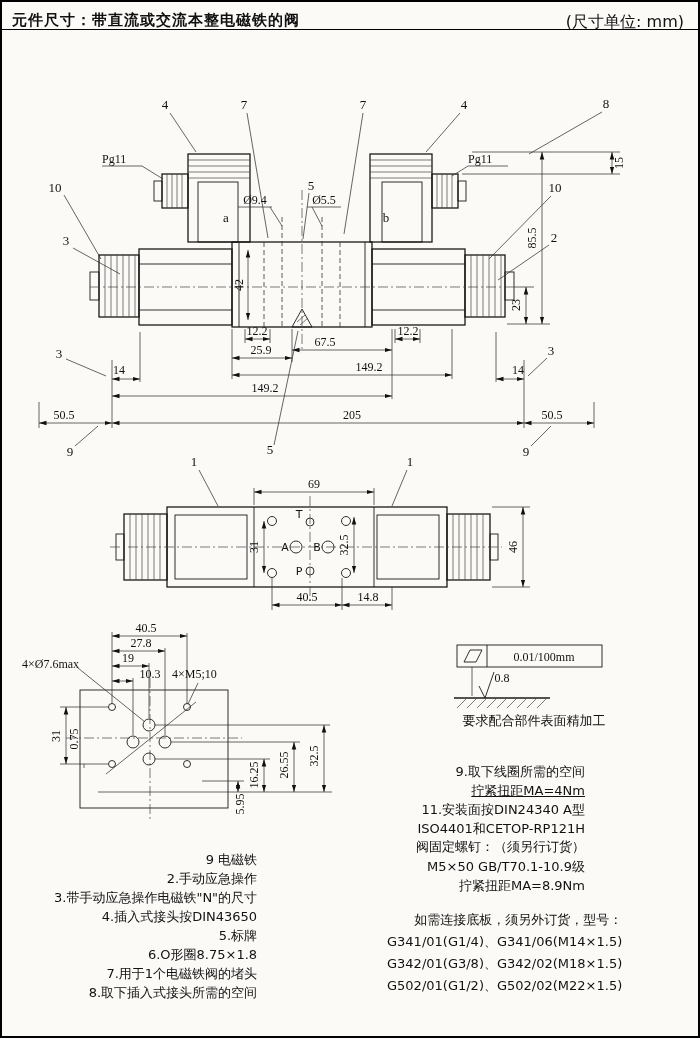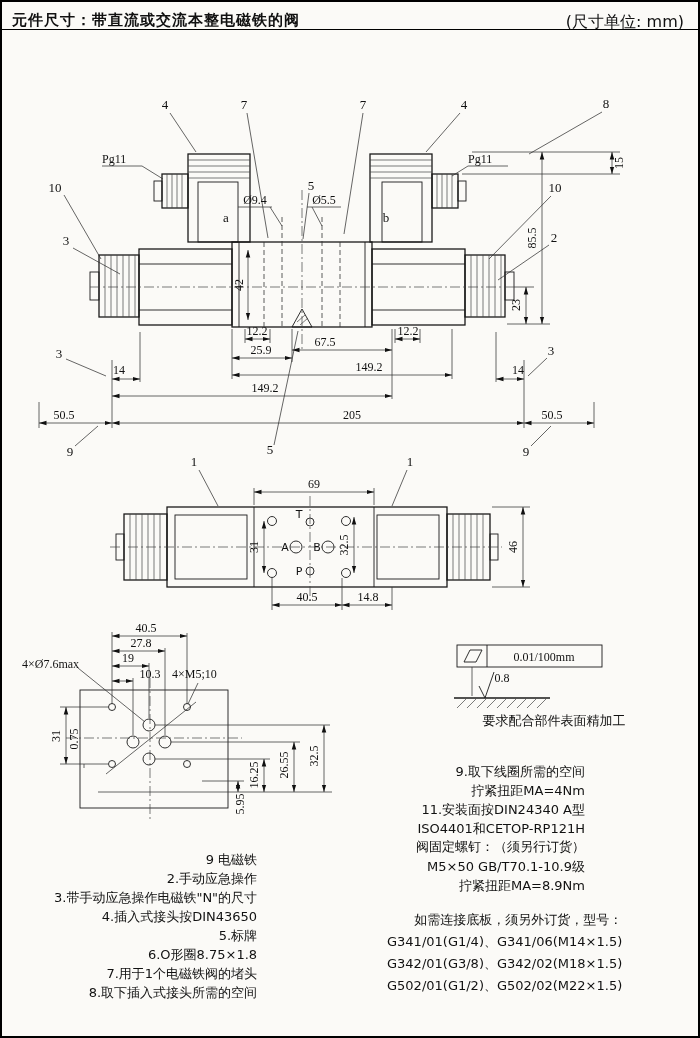--- a/index.html
+++ b/index.html
@@ -375,36 +375,36 @@
         <line x1="535" y1="706" x2="544" y2="697"></line>
       </g>
       <g class="ol2">
         <line x1="477" y1="684" x2="483" y2="696"></line>
           <line x1="483" y1="696" x2="492" y2="670"></line>
       </g>
       <text class="dim" x="500" y="680">0.8</text>
     </g>
   </svg>
 
-  <div class="cap" style="left:472px;top:710px;width:160px;text-align:center;">要求配合部件表面精加工</div>
+  <div class="cap" style="left:452px;top:710px;width:160px;text-align:center;">要求配合部件表面精加工</div>
 
   <div class="note" style="left:52px;top:848px;">
     <div>9 电磁铁</div>
     <div>2.手动应急操作</div>
     <div>3.带手动应急操作电磁铁"N"的尺寸</div>
     <div>4.插入式接头按DIN43650</div>
     <div>5.标牌</div>
     <div>6.O形圈8.75×1.8</div>
     <div>7.用于1个电磁铁阀的堵头</div>
     <div>8.取下插入式接头所需的空间</div>
   </div>
 
   <div class="note" style="left:398px;top:760px;">
     <div>9.取下线圈所需的空间</div>
-    <div style="padding-left:16px;">拧紧扭距MA=4Nm</div>
+    <div style="padding-left:16px;text-decoration:underline;">拧紧扭距MA=4Nm</div>
     <div>11.安装面按DIN24340 A型</div>
     <div style="padding-left:16px;">ISO4401和CETOP-RP121H</div>
     <div style="padding-left:16px;font-family:Liberation Mono, monospace;">阀固定螺钉：（须另行订货）</div>
     <div style="padding-left:16px;">M5×50 GB/T70.1-10.9级</div>
     <div style="padding-left:16px;">拧紧扭距MA=8.9Nm</div>
   </div>
 
   <div class="note models" style="left:385px;top:907px;">
     <div style="line-height:22px;">如需连接底板，须另外订货，型号：</div>
     <div>G341/01(G1/4)、G341/06(M14×1.5)</div>

